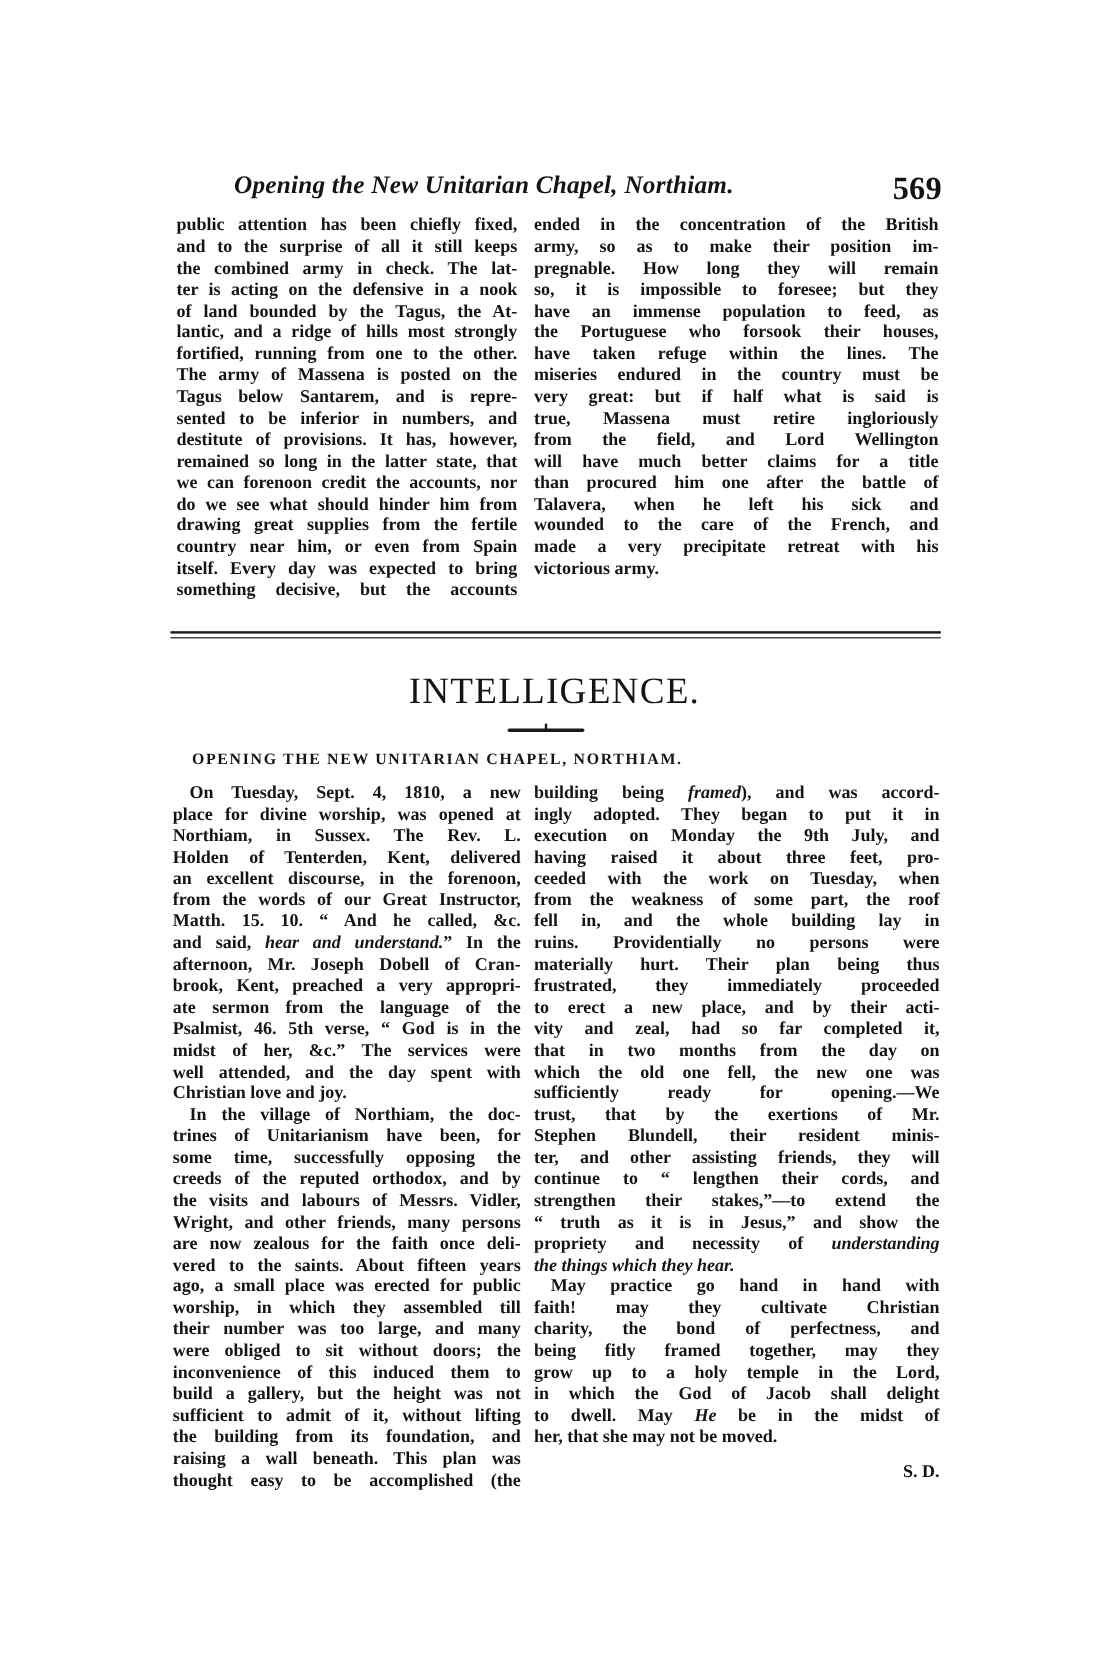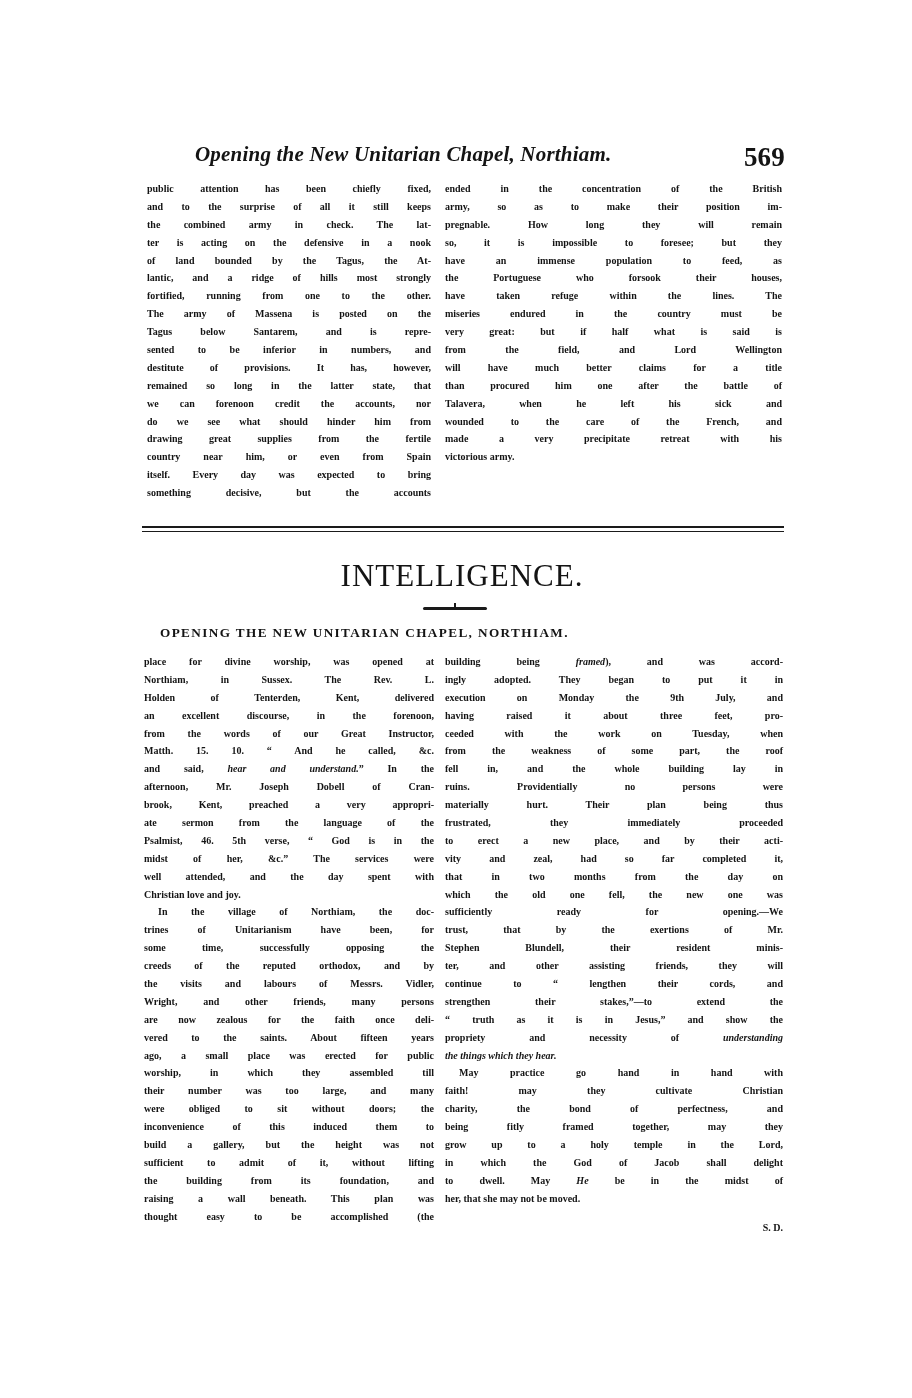--- a/index.html
+++ b/index.html
@@ -32,21 +32,21 @@
       font-size: 21px;
       letter-spacing: 0.2px;
     }
     .running-head .title { position: absolute; left: 0; top: 4px; }
     .running-head .page-number {
       position: absolute; right: 0; top: 4px;
       font-style: normal; font-weight: bold; font-size: 27px;
     }
     .col {
       position: absolute;
-      font-size: 10px;
+      font-size: 15px;
       line-height: 17.9px;
       font-weight: bold;
       text-align: justify;
       hyphens: none;
     }
     .col .line {
       display: block;
       text-align: justify;
       text-align-last: justify;
       white-space: nowrap;
@@ -140,38 +140,40 @@
   <div class="col top-right">
       <span class="line">ended in the concentration of the British</span>
       <span class="line">army, so as to make their position im-</span>
       <span class="line">pregnable. How long they will remain</span>
       <span class="line">so, it is impossible to foresee; but they</span>
       <span class="line">have an immense population to feed, as</span>
       <span class="line">the Portuguese who forsook their houses,</span>
       <span class="line">have taken refuge within the lines. The</span>
       <span class="line">miseries endured in the country must be</span>
       <span class="line">very great: but if half what is said is</span>
+      <span class="line">true, Massena must retire ingloriously</span>
       <span class="line">from the field, and Lord Wellington</span>
       <span class="line">will have much better claims for a title</span>
       <span class="line">than procured him one after the battle of</span>
       <span class="line">Talavera, when he left his sick and</span>
       <span class="line">wounded to the care of the French, and</span>
       <span class="line">made a very precipitate retreat with his</span>
       <span class="line last">victorious army.</span>
     </div>
 
   <div class="rule-double"></div>
 
   <div class="section-title">INTELLIGENCE.</div>
 
   <div class="ornament-rule"></div>
 
   <div class="article-title">OPENING THE NEW UNITARIAN CHAPEL, NORTHIAM.</div>
 
   <div class="col bot-left">
+      <span class="line" style="padding-left: 14px;">On Tuesday, Sept. 4, 1810, a new</span>
       <span class="line">place for divine worship, was opened at</span>
       <span class="line">Northiam, in Sussex. The Rev. L.</span>
       <span class="line">Holden of Tenterden, Kent, delivered</span>
       <span class="line">an excellent discourse, in the forenoon,</span>
       <span class="line">from the words of our Great Instructor,</span>
       <span class="line">Matth. 15. 10. “ And he called, &amp;c.</span>
       <span class="line">and said, <span class="it">hear and understand.</span>” In the</span>
       <span class="line">afternoon, Mr. Joseph Dobell of Cran-</span>
       <span class="line">brook, Kent, preached a very appropri-</span>
       <span class="line">ate sermon from the language of the</span>

